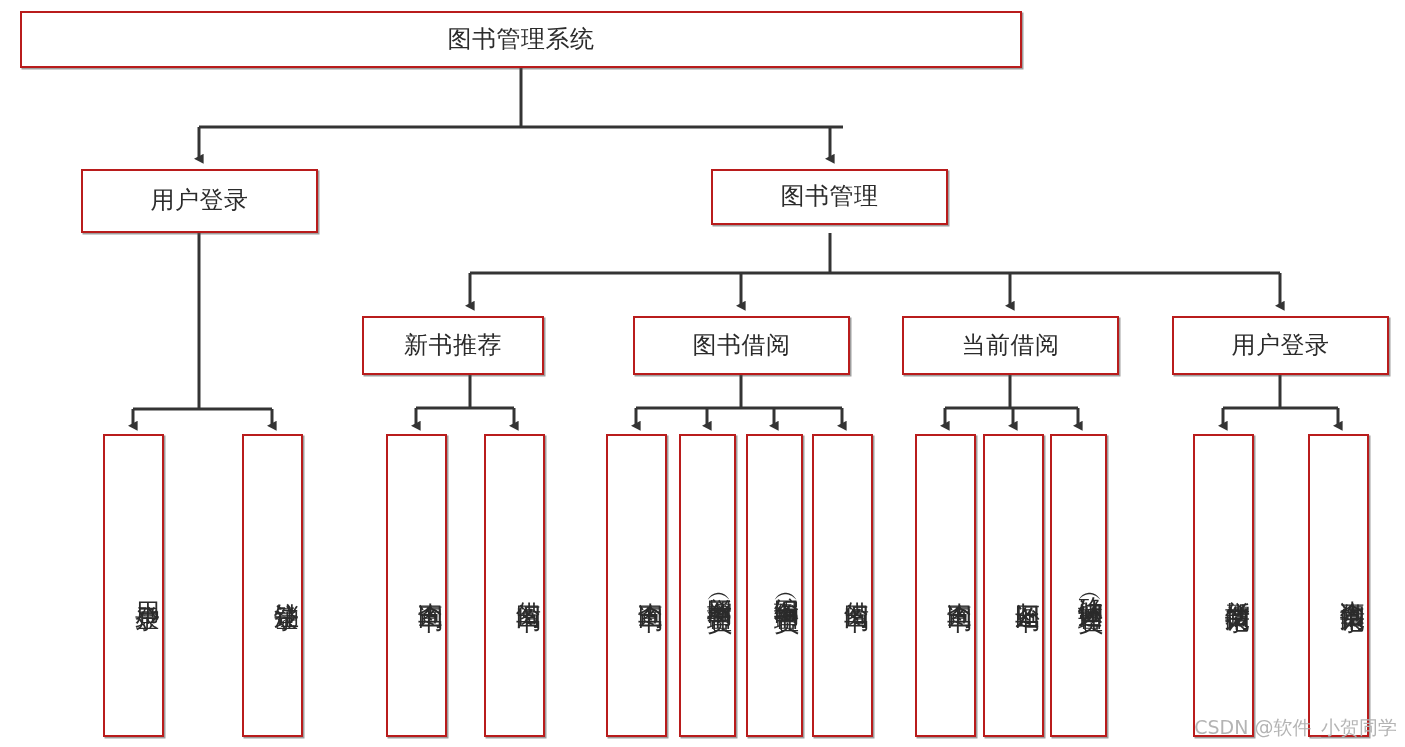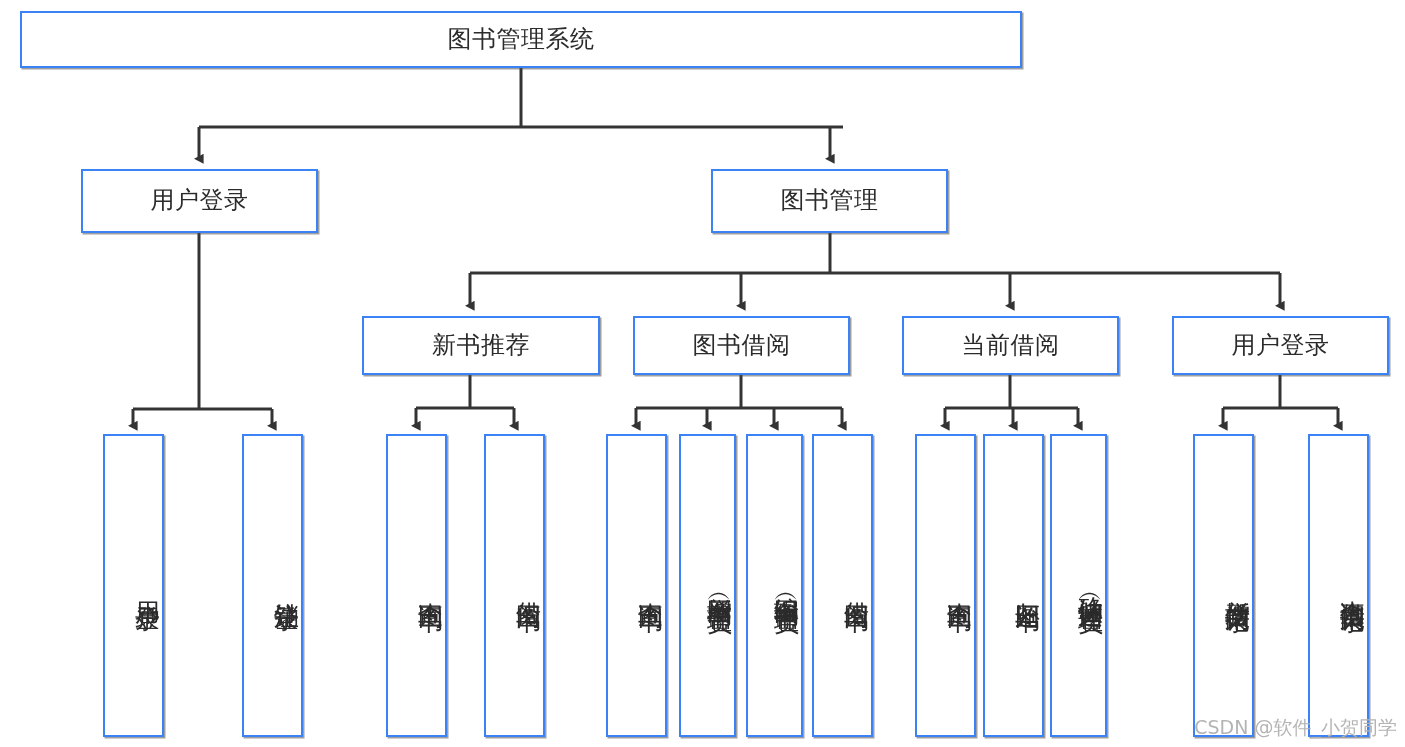--- a/index.html
+++ b/index.html
@@ -13,21 +13,21 @@
   #canvas {
     position: relative;
     width: 1405px;
     height: 747px;
     background: #ffffff;
     overflow: hidden;
   }
   .node {
     position: absolute;
     box-sizing: border-box;
-    border: 2px solid #3b82f6;
+    border: 2px solid #b91c1c;
     background: #ffffff;
     display: flex;
     align-items: center;
     justify-content: center;
     color: #2b2b2b;
     box-shadow: 1.5px 1.5px 0 0 rgba(80,80,80,0.55);
   }
   .node-h {
     font-size: 24px;
     line-height: 1.15;
@@ -124,25 +124,25 @@
     </g>
   </svg>
 
   <div class="node node-h" style="left:20px; top:11px; width:1002px; height:57px;">
     <span>图书管理系统</span>
   </div>
 
   <div class="node node-h" style="left:81px; top:169px; width:237px; height:64px;">
     <span>用户登录</span>
   </div>
-  <div class="node node-h" style="left:711px; top:169px; width:237px; height:64px;">
+  <div class="node node-h" style="left:711px; top:169px; width:237px; height:56px;">
     <span>图书管理</span>
   </div>
 
-  <div class="node node-h" style="left:362px; top:316px; width:238px; height:59px;">
+  <div class="node node-h" style="left:362px; top:316px; width:182px; height:59px;">
     <span>新书推荐</span>
   </div>
   <div class="node node-h" style="left:902px; top:316px; width:217px; height:59px;">
     <span>当前借阅</span>
   </div>
   <div class="node node-h" style="left:633px; top:316px; width:217px; height:59px;">
     <span>图书借阅</span>
   </div>
   <div class="node node-h" style="left:1172px; top:316px; width:217px; height:59px;">
     <span>用户登录</span>

